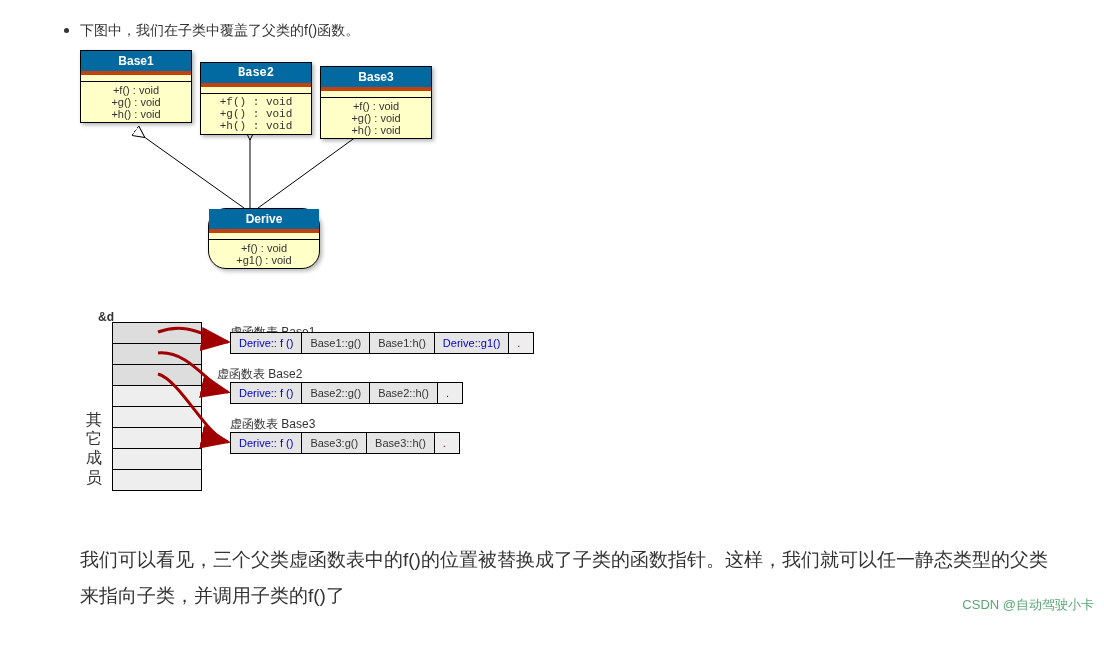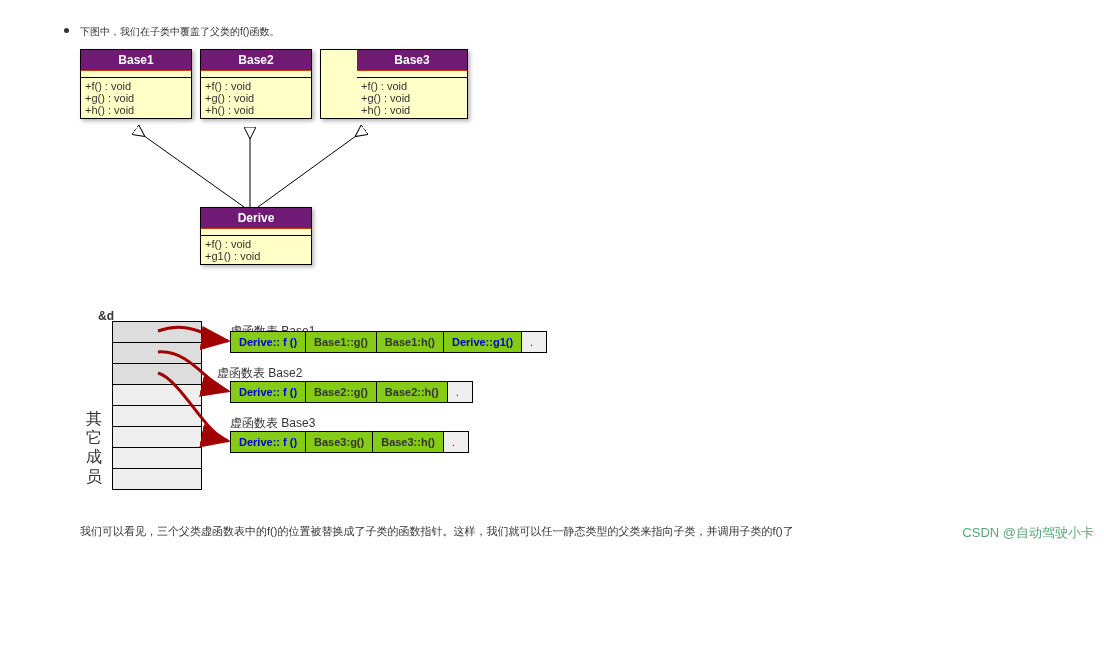--- a/index.html
+++ b/index.html
@@ -18,74 +18,74 @@
     padding-left: 25px;
     margin: 0;
   }
   ul.outer > li {
     list-style: disc;
   }
   .heading {
     font-size: 16px;
   }
   .subtext {
-    font-size: 10px;
+    font-size: 14px;
     margin-top: 6px;
     margin-bottom: 10px;
   }
   .paragraph {
-    font-size: 11px;
-    margin-top: 12px;
+    font-size: 19px;
+    margin-top: 32px;
     line-height: 1.9;
   }
   
   .uml-wrap { position: relative; height: 230px; }
   .uml-box {
     position: absolute;
     width: 110px;
     border: 1px solid #000;
     background: #ffffc8;
     box-shadow: 2px 2px 4px rgba(0,0,0,0.3);
   }
   .uml-header {
-    background: #701a75;
+    background: #0369a1;
     color: #fff;
     font-size: 12px;
     font-weight: bold;
     padding: 3px 6px;
     text-align: center;
-    border-bottom: 1px solid #c2410c;
+    border-bottom: 4px solid #c2410c;
   }
   .uml-sep { height: 6px; border-bottom: 1px solid #000; }
   .uml-methods {
     font-size: 11px;
     padding: 2px 4px;
   }
-  .uml-methods div { white-space: nowrap; }
+  .uml-methods div { white-space: nowrap; text-align: center; }
   svg.uml-lines { position: absolute; top:0; left:0; width:100%; height:100%; pointer-events:none;}
 
   
   .vt-wrap { position: relative; height: 200px; margin-top: 30px;}
   .vt-addr { position:absolute; top:0; left:18px; font-size:12px; font-weight:bold;}
   .vt-sidelabel { position:absolute; top:100px; left:6px; font-size:16px; line-height:1.2; width:14px;}
   .vt-col {
     position:absolute; left:32px; top:12px; border:1px solid #000;
   }
   .vt-col .cell {
     width:88px; height:20px; border-bottom:1px solid #000; background:#eee;
   }
   .vt-col .cell.ptr { background:#ddd;}
   .vt-col .cell:last-child { border-bottom:none;}
   .vt-label { position:absolute; font-size:12px; }
   .vt-row {
     position:absolute; display:flex; border:1px solid #000;
   }
   .vt-row .fcell {
-    border-right:1px solid #000; font-size:11px; font-weight:bold;
-    padding: 4px 8px; background:#84cc16; white-space:nowrap;
+    border-right:1px solid #000; font-size:11px; font-weight:normal;
+    padding: 4px 8px; background:#e5e5e5; white-space:nowrap;
   }
   .vt-row .fcell:last-child { border-right:none;}
   .fcell.blue { color:#0000cc; }
   .fcell.end { background:#eee; color:#aa0000; font-weight:normal; min-width:8px;}
   svg.arrows { position:absolute; top:0; left:0; width:100%; height:100%; pointer-events:none; }
 
   .watermark {
     position: absolute;
     right: 10px;
     bottom: 20px;
@@ -116,39 +116,39 @@
 
       <div class="uml-box" style="left:0; top:0;">
         <div class="uml-header">Base1</div>
         <div class="uml-sep"></div>
         <div class="uml-methods">
           <div>+f() : void</div>
           <div>+g() : void</div>
           <div>+h() : void</div>
         </div>
       </div>
-      <div class="uml-box" style="left:120px; top:0;">
+      <div class="uml-box" style="left:120px; top:12px;font-family:Liberation Mono, monospace;">
         <div class="uml-header">Base2</div>
         <div class="uml-sep"></div>
         <div class="uml-methods">
           <div>+f() : void</div>
           <div>+g() : void</div>
           <div>+h() : void</div>
         </div>
       </div>
-      <div class="uml-box" style="left:240px; top:0;padding-left:36px;">
+      <div class="uml-box" style="left:240px; top:16px;">
         <div class="uml-header">Base3</div>
         <div class="uml-sep"></div>
         <div class="uml-methods">
           <div>+f() : void</div>
           <div>+g() : void</div>
           <div>+h() : void</div>
         </div>
       </div>
-      <div class="uml-box" style="left:120px; top:158px;">
+      <div class="uml-box" style="left:128px; top:158px;border-radius:18px;">
         <div class="uml-header">Derive</div>
         <div class="uml-sep"></div>
         <div class="uml-methods">
           <div>+f() : void</div>
           <div>+g1() : void</div>
         </div>
       </div>
     </div>
 
     <div class="vt-wrap">

